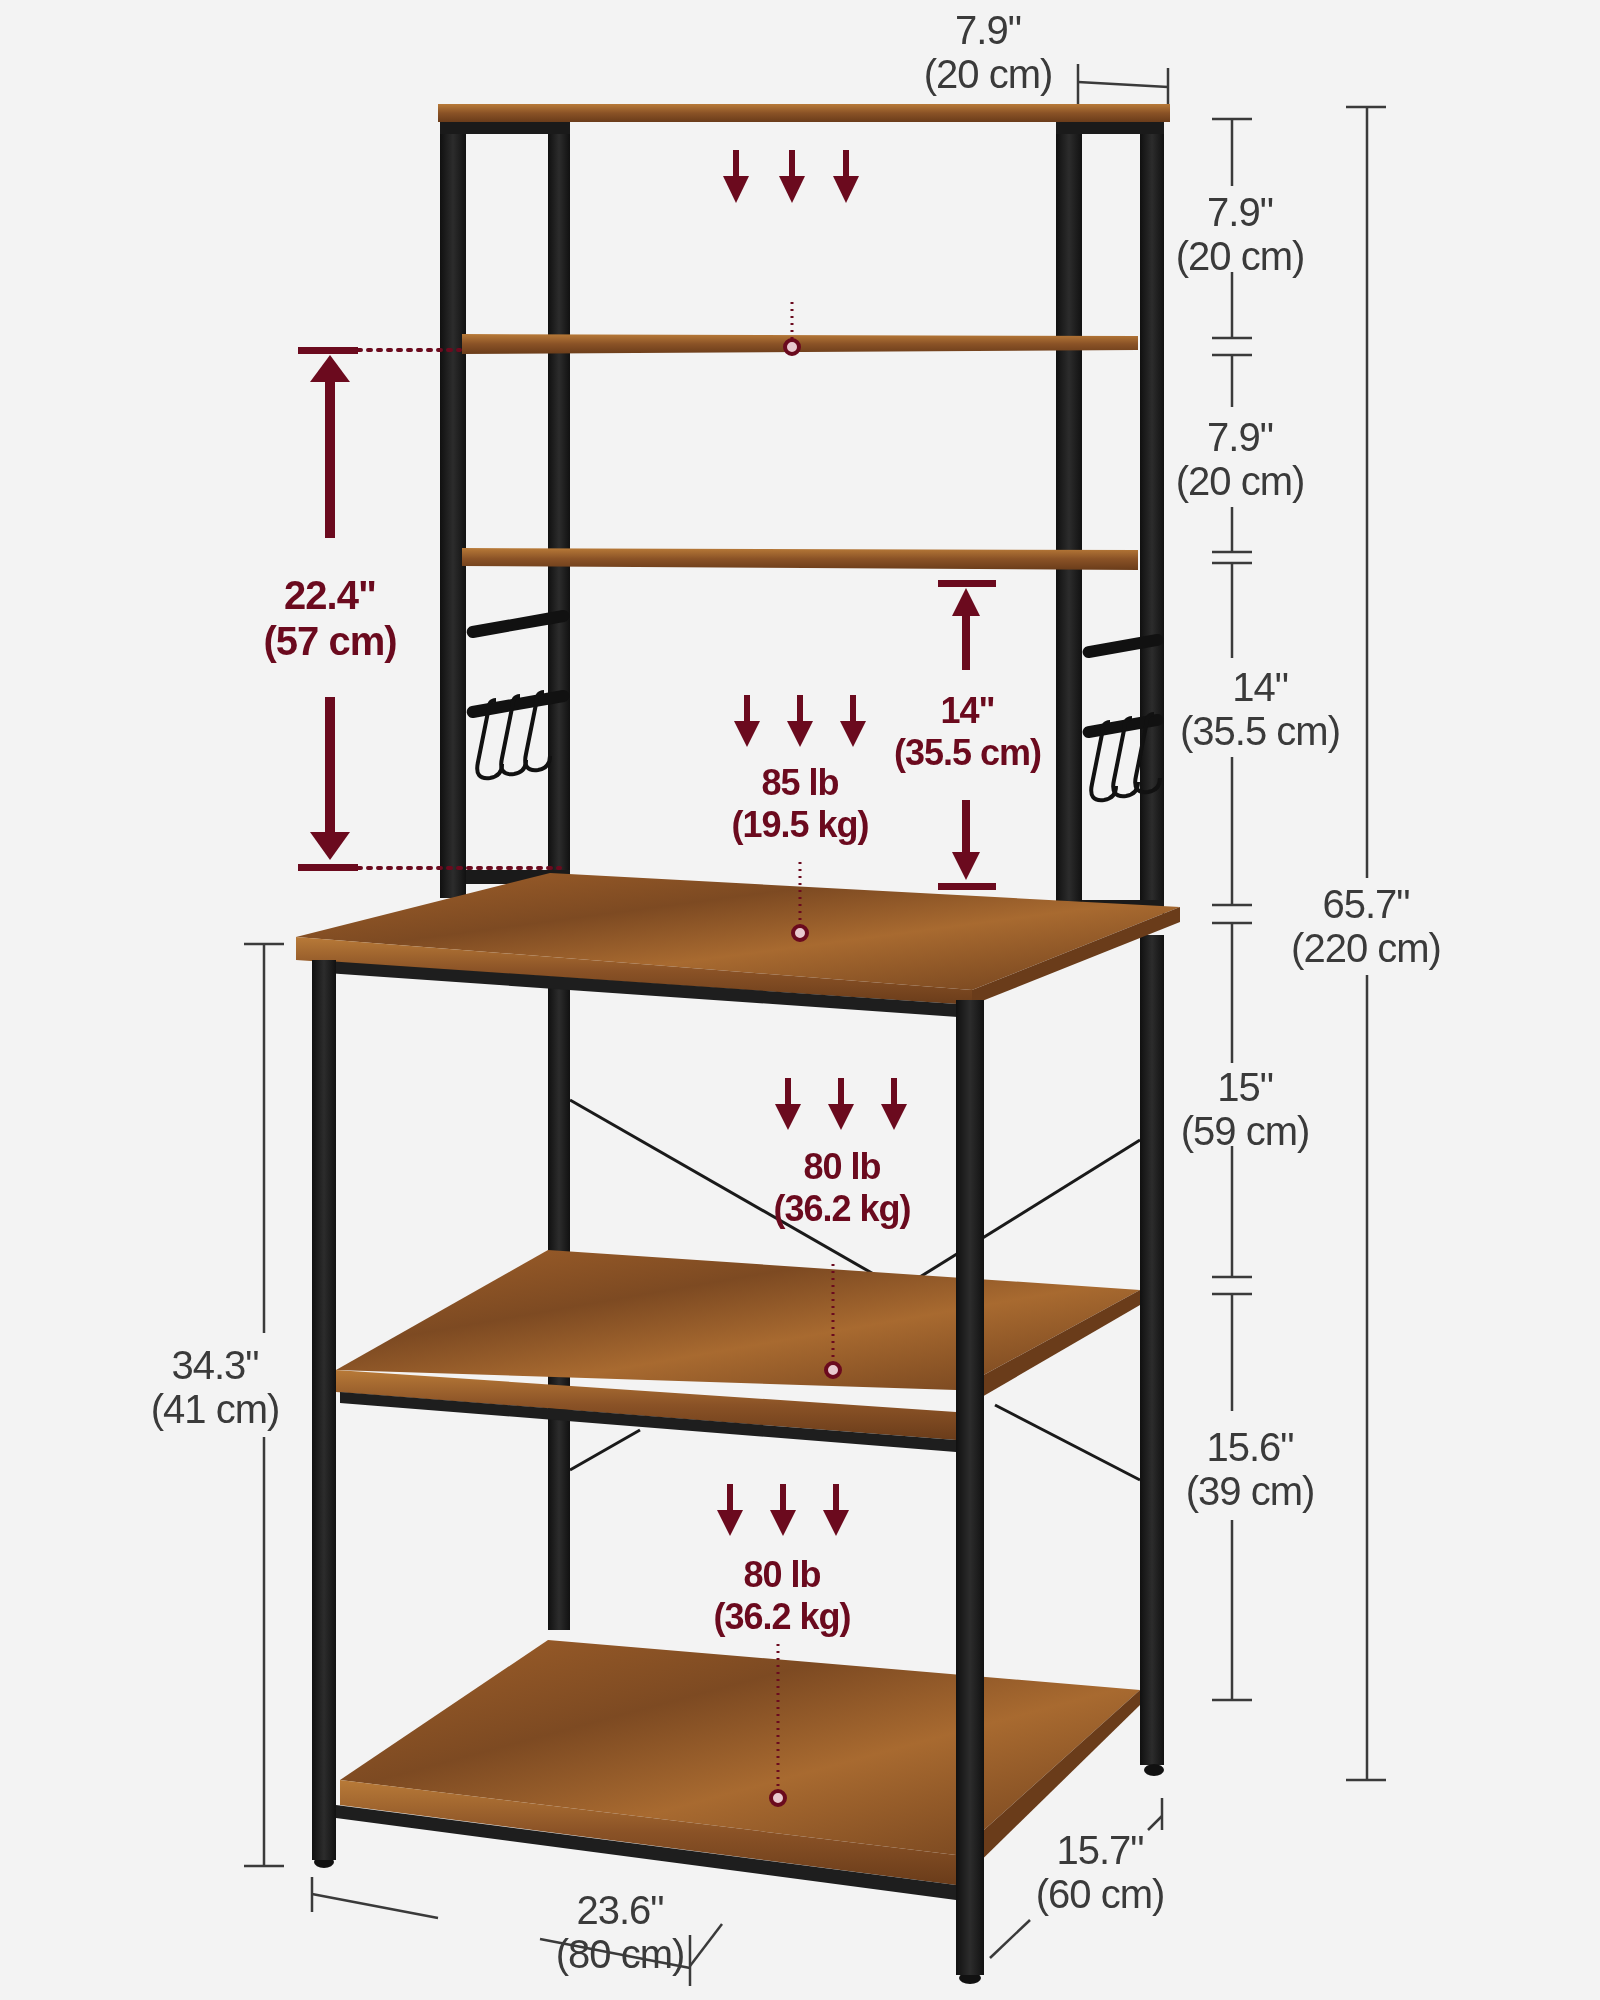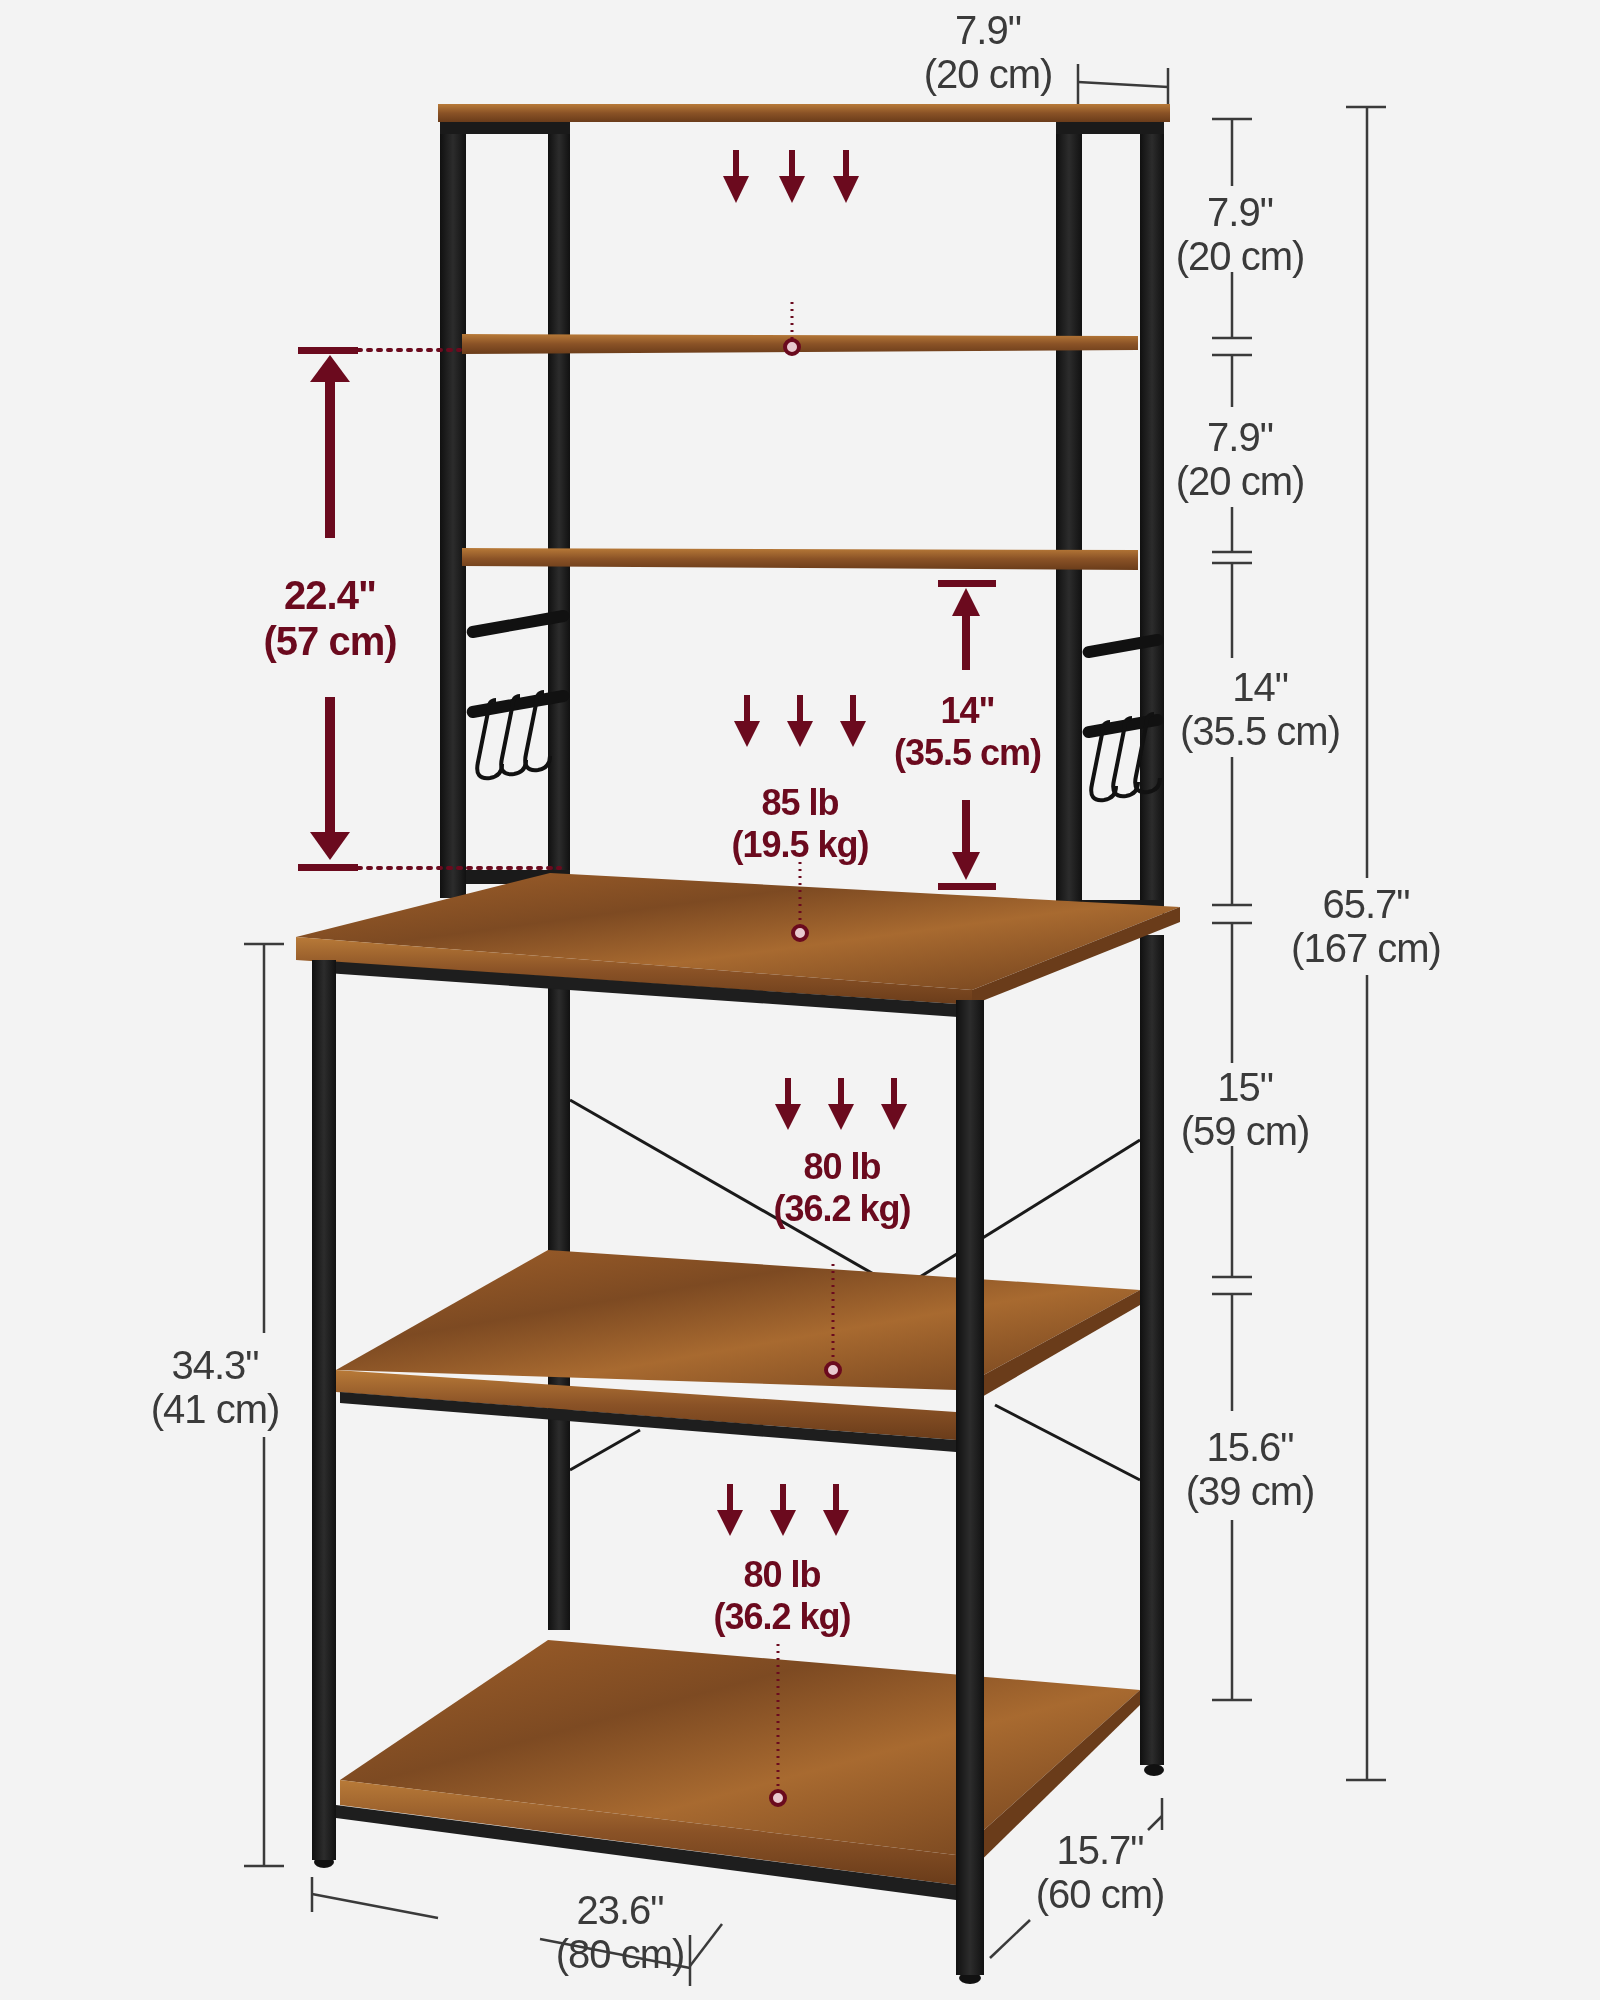--- a/index.html
+++ b/index.html
@@ -257,21 +257,21 @@
 <div class="dim" style="left:1165px;top:415px;width:150px;">
   <span>7.9"</span>
   <span>(20 cm)</span>
 </div>
 <div class="dim" style="left:1165px;top:665px;width:190px;">
   <span>14"</span>
   <span>(35.5 cm)</span>
 </div>
 <div class="dim" style="left:1276px;top:882px;width:180px;">
   <span>65.7"</span>
-  <span>(167 cm)</span>
+  <span>(220 cm)</span>
 </div>
 <div class="dim" style="left:1170px;top:1065px;width:150px;">
   <span>15"</span>
   <span>(59 cm)</span>
 </div>
 <div class="dim" style="left:1170px;top:1425px;width:160px;">
   <span>15.6"</span>
   <span>(39 cm)</span>
 </div>
 <div class="dim" style="left:135px;top:1343px;width:160px;">
@@ -289,21 +289,21 @@
 
 <div class="redlbl" style="left:230px;top:572px;width:200px;">
   <span>22.4"</span>
   <span>(57 cm)</span>
 </div>
 <div class="load" style="left:880px;top:690px;width:175px;">
   <span>14"</span>
   <span>(35.5 cm)</span>
 </div>
 
-<div class="load" style="left:700px;top:782px;width:200px;">
+<div class="load" style="left:700px;top:762px;width:200px;">
   <span>85 lb</span>
   <span>(19.5 kg)</span>
 </div>
 <div class="load" style="left:742px;top:1146px;width:200px;">
   <span>80 lb</span>
   <span>(36.2 kg)</span>
 </div>
 <div class="load" style="left:682px;top:1554px;width:200px;">
   <span>80 lb</span>
   <span>(36.2 kg)</span>

